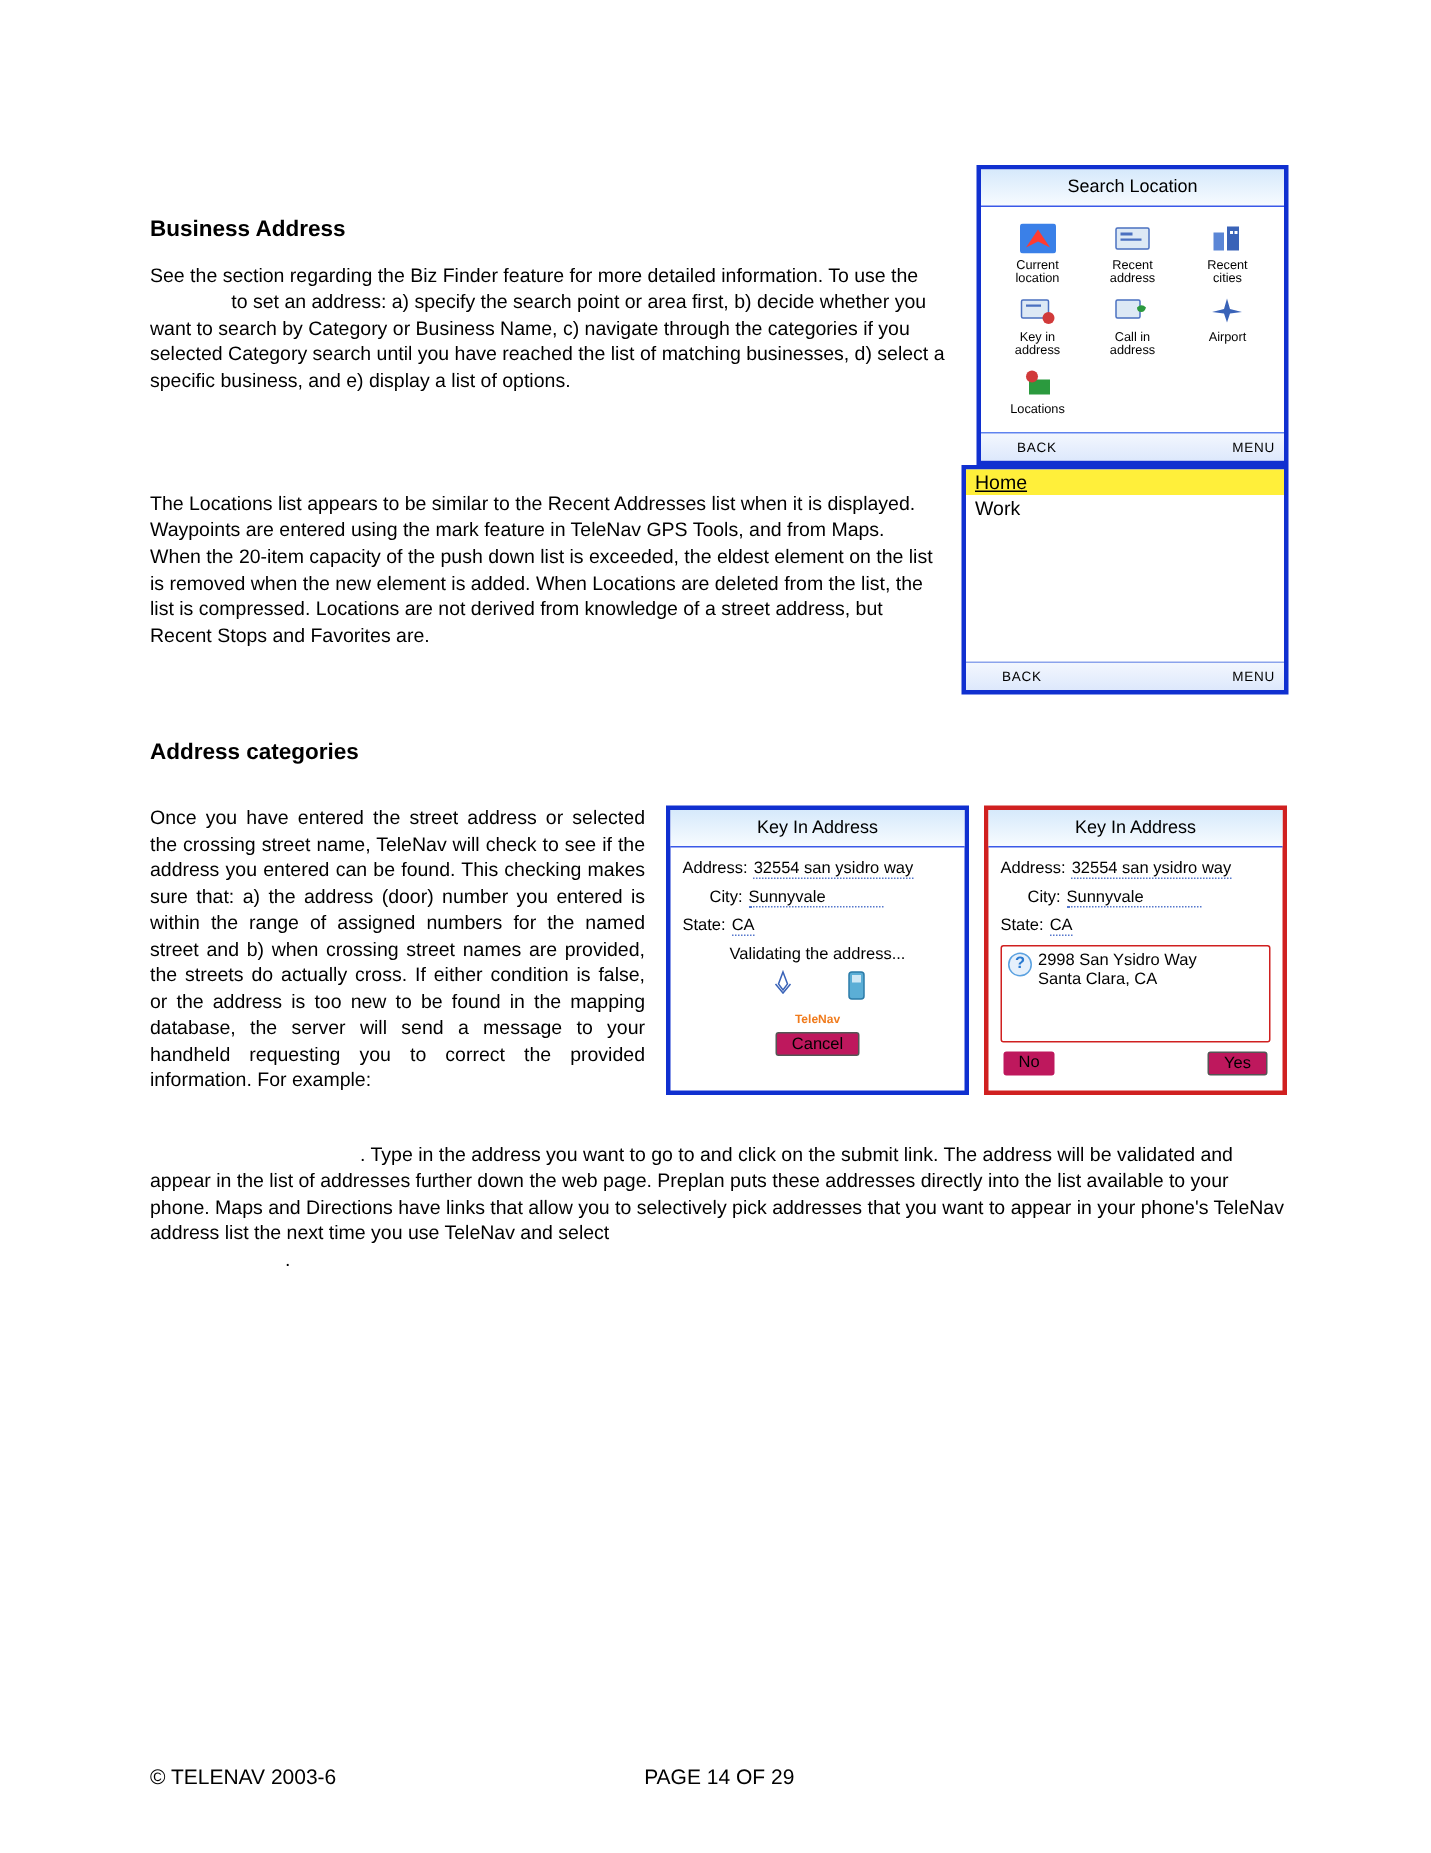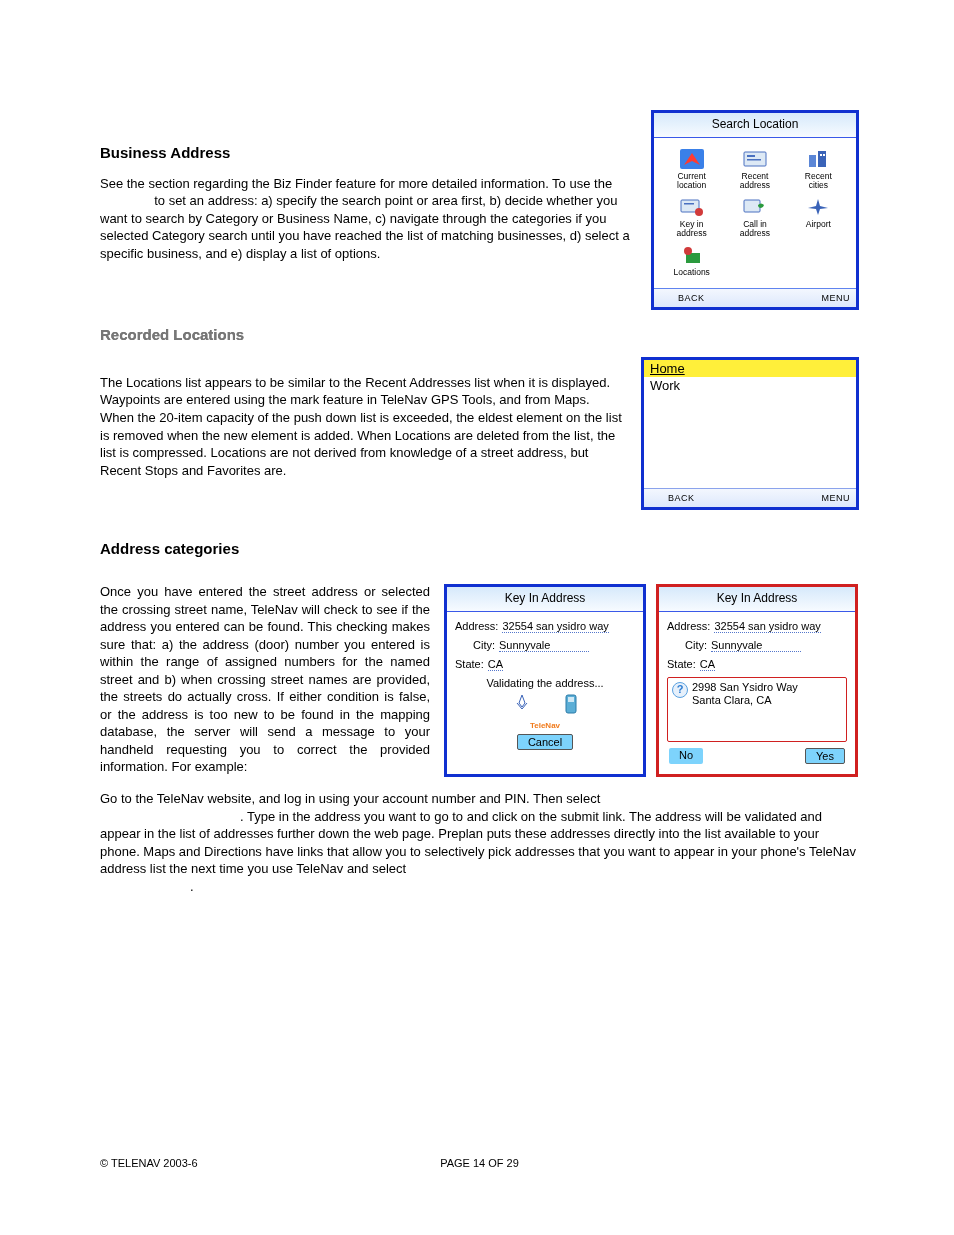--- a/index.html
+++ b/index.html
@@ -86,21 +86,21 @@
   .kval { border-bottom:1px dotted #5577cc; font-size:11px; padding-bottom:0px; }
   .kmsg { text-align:center; font-size:11px; margin: 6px 0 4px 0; }
   .ksym { display:flex; justify-content:center; gap:30px; margin: 2px 0 4px 0; align-items:center;}
   .tn { font-size:8px; color:#f07b1d; font-weight:bold; text-align:center; }
   .kbtn-row { display:flex; justify-content:center; gap:80px; }
   .kbtn, .kbtn2 {
     font-size:11px;
     padding: 1px 10px;
     border:1px solid #555;
     border-radius:2px;
-    background:#7dd3fc;
+    background:#be185d;
   }
   .suggest-box {
     border:1px solid #d02020;
     border-radius:2px;
     padding: 3px 4px 10px 4px;
     font-size: 11px;
     line-height:1.2;
     display:flex; gap:4px; align-items:flex-start;
     height: 50px;
   }
@@ -108,23 +108,23 @@
     width:14px; height:14px; border-radius:50%;
     background:#e6f0fb; border:1px solid #5aa1e0;
     color:#2b7bd1; font-weight:bold; font-size:11px;
     display:flex; align-items:center; justify-content:center;
     margin-top:1px;
     flex-shrink:0;
   }
   .kfoot { display:flex; justify-content:space-between; padding: 4px 10px 6px 10px; }
   .footer-line {
     position: absolute;
-    bottom: 66px; left: 100px; right: 95px;
+    bottom: 43px; left: 100px; right: 95px;
     display:flex;
-    font-size: 11px;
+    font-size: 14px;
     color:#000;
   }
   .footer-center { position:absolute; left:50%; transform:translateX(-50%); }
 </style>
 </head>
 <body>
 
 <div class="page">
 
   <div class="row">
@@ -209,21 +209,20 @@
           </div>
         </div>
         <div class="screen-footer">
           <span class="soft">BACK</span>
           <span class="soft">MENU</span>
         </div>
       </div>
     </div>
   </div>
 
-  <h3 class="section grey" style="margin-top:16px;">Recorded Locations</h3>
   <div class="row">
     <div class="col-text">
       <p>The Locations list appears to be similar to the Recent Addresses list when it is displayed.  Waypoints are entered using the mark feature in TeleNav GPS Tools, and from Maps.  When the 20-item capacity of the push down list is exceeded, the eldest element on the list is removed when the new element is added.  When Locations are deleted from the list, the list is compressed.  Locations are not derived from knowledge of a street address, but Recent Stops and Favorites are.</p>
     </div>
     <div class="col-fig">
       <div class="screen2">
         <div class="sel-list">
           <div class="sel-row sel">Home</div>
           <div class="sel-row">Work</div>
         </div>
@@ -301,21 +300,21 @@
             <span class="kbtn2" style="border:none;">No</span>
             <span class="kbtn2">Yes</span>
           </div>
         </div>
       </div>
 
     </div>
   </div>
 
   <p>
-    <span>Go to the TeleNav website, and log in using your account number and PIN.  Then select </span><br>
+    <br>
     <span style="display:inline-block; width:140px;"></span><span>.  Type in the address you want to go to and click on the submit link.  The address will be validated and appear in the list of addresses further down the web page. Preplan puts these addresses directly into the list available to your phone.  Maps and Directions have links that allow you to selectively pick addresses that you want to appear in your phone's TeleNav address list the next time you use TeleNav and select </span><br>
     <span style="display:inline-block; width:90px;"></span><span>.</span>
   </p>
 
   <div class="footer-line">
     <span>© TELENAV 2003-6</span>
     <span class="footer-center">PAGE 14 OF 29</span>
   </div>
 
 </div>

